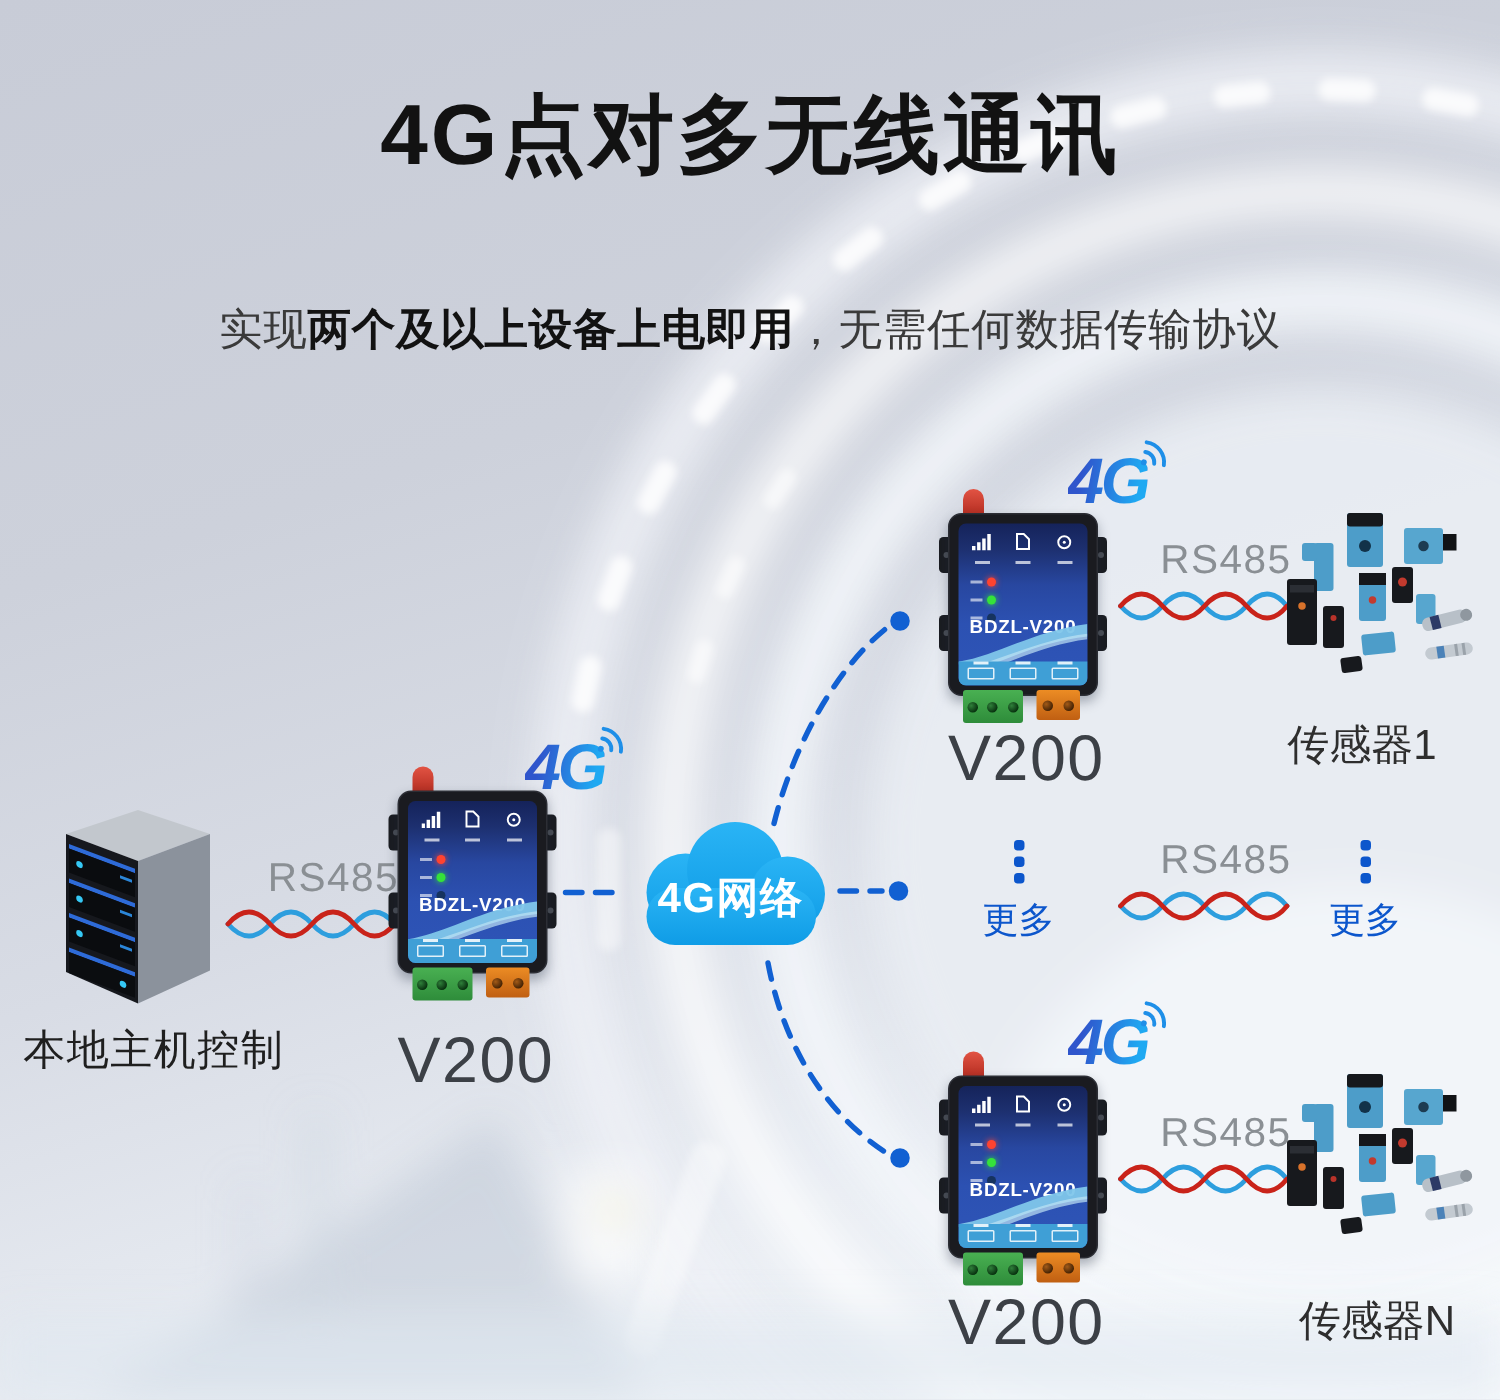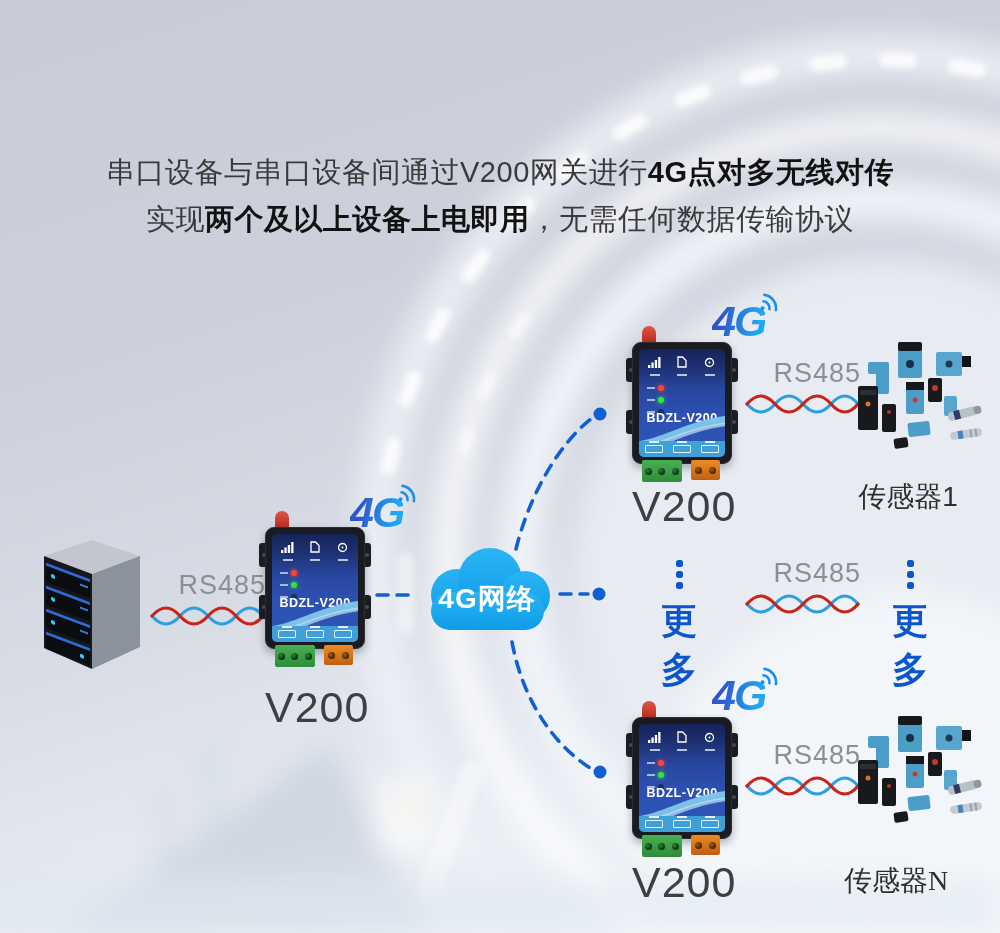--- a/index.html
+++ b/index.html
@@ -21,21 +21,21 @@
   .abs { position:absolute; z-index:3; }
 
   
   .rs485 { width:116px; text-align:right; }
   .rs485-label { font-size:27px; color:#8a8f94; letter-spacing:1px; }
   .rs485 svg { display:block; margin-top:2px; }
 
   
   .more { width:66px; text-align:center; }
   .vdots i { display:block; width:7px; height:7px; border-radius:2.5px; background:#0c56cc; margin:4px auto; }
-  .more-label { margin-top:8px; font-size:36px; font-weight:700; color:#0c56cc; }
+  .more-label { margin-top:8px; font-size:24px; font-weight:400; color:#0c56cc; }
 
   
   .caption { text-align:right; font-size:43px; color:#3c4046; font-weight:500; letter-spacing:1px; }
   .sensor-caption { text-align:center; font-size:28px; color:#2e2e2e; font-weight:500; }
   .host-caption { text-align:center; font-size:28px; color:#1f1f1f; font-weight:500; letter-spacing:1px; }
 
   
   .logo4g { width:76px; height:54px; }
   .logo4g .g4 { font-size:43px; font-weight:900; font-style:italic; letter-spacing:-2px; color:#2377e0; }
   @supports ((-webkit-background-clip:text) or (background-clip:text)) {
@@ -144,21 +144,21 @@
       <path d="M560,594 L588,594"></path>
       <path d="M512,642 C522,696 550,742 590,768"></path>
     </g>
     <g fill="#1160d2">
       <circle cx="600" cy="414" r="6.5"></circle>
       <circle cx="599" cy="594" r="6.5"></circle>
       <circle cx="600" cy="772" r="6.5"></circle>
     </g>
   </svg>
 
-  <p class="sub l1"><span>串口设备与串口设备间通过V200网关进行</span><b>4G点对多无线对传</b></p>
+  <h1 class="title">4G点对多无线通讯</h1>
   <p class="sub l2"><span>实现</span><b>两个及以上设备上电即用</b><span>，无需任何数据传输协议</span></p>
 
   <svg class="abs" style="left:30px; top:532px;" width="122" height="140" viewBox="0 0 122 140">
     <polygon points="14,24 62,8 110,24 62,42" fill="#c2c7cd"></polygon>
     <polygon points="62,42 110,24 110,115 62,137" fill="#8b929c"></polygon>
     <polygon points="14,24 62,42 62,137 14,116" fill="#16181d"></polygon>
     <g transform="translate(14,24) skewY(20.5)">
       <rect x="2" y="6" width="44" height="3" fill="#2e6bd8"></rect>
       <rect x="2" y="9" width="44" height="16" fill="#0a0c0f"></rect>
       <circle cx="9" cy="17" r="2.2" fill="#35c8f5"></circle>
@@ -169,20 +169,21 @@
       <rect x="36" y="37" width="8" height="2" fill="#2b86d8"></rect>
       <rect x="2" y="52" width="44" height="3" fill="#2e6bd8"></rect>
       <rect x="2" y="55" width="44" height="16" fill="#0a0c0f"></rect>
       <circle cx="9" cy="63" r="2.2" fill="#35c8f5"></circle>
       <rect x="36" y="60" width="8" height="2" fill="#2b86d8"></rect>
       <rect x="2" y="75" width="44" height="3" fill="#2e6bd8"></rect>
       <rect x="2" y="78" width="44" height="14" fill="#0b0d10"></rect>
       <circle cx="38" cy="86" r="2.2" fill="#35c8f5"></circle>
     </g>
   </svg>
+  <div class="abs host-caption" style="left:5px; top:681px; width:195px;">本地主机控制</div>
 
   <div class="abs rs485" style="left:150px; top:570px;">
     <div class="rs485-label">RS485</div>
     <svg width="116" height="26" viewBox="0 0 116 26" fill="none" stroke-linecap="round">
       <path d="M2,13 Q16,29 30,13 T58,13 T86,13 T113,13" stroke="#2d9ede" stroke-width="3.2"></path>
       <path d="M2,13 Q16,-3 30,13 T58,13 T86,13 T113,13" stroke="#c9231a" stroke-width="3.2"></path>
     </svg>
   </div>
   <div class="abs rs485" style="left:745px; top:358px;">
     <div class="rs485-label">RS485</div>
@@ -522,15 +523,15 @@
           <circle cx="128" cy="75.5" r="4" fill="#8f979f"></circle>
         </g>
       <g transform="rotate(-8 116 96)">
           <rect x="100" y="92" width="32" height="8" rx="4" fill="#c3cad1"></rect>
           <rect x="108" y="92" width="5" height="8" fill="#4b82b8"></rect>
           <rect x="120" y="92" width="2" height="8" fill="#9aa2aa"></rect>
           <rect x="125" y="92" width="2" height="8" fill="#9aa2aa"></rect>
         </g>
     </g>
   </svg>
-  <div class="abs sensor-caption" style="left:826px; top:862px; width:140px;font-family:Liberation Serif, serif;">传感器N</div>
+  <div class="abs sensor-caption" style="left:848px; top:862px; width:140px;">传感器N</div>
 
 </div>
 
 </body></html>

